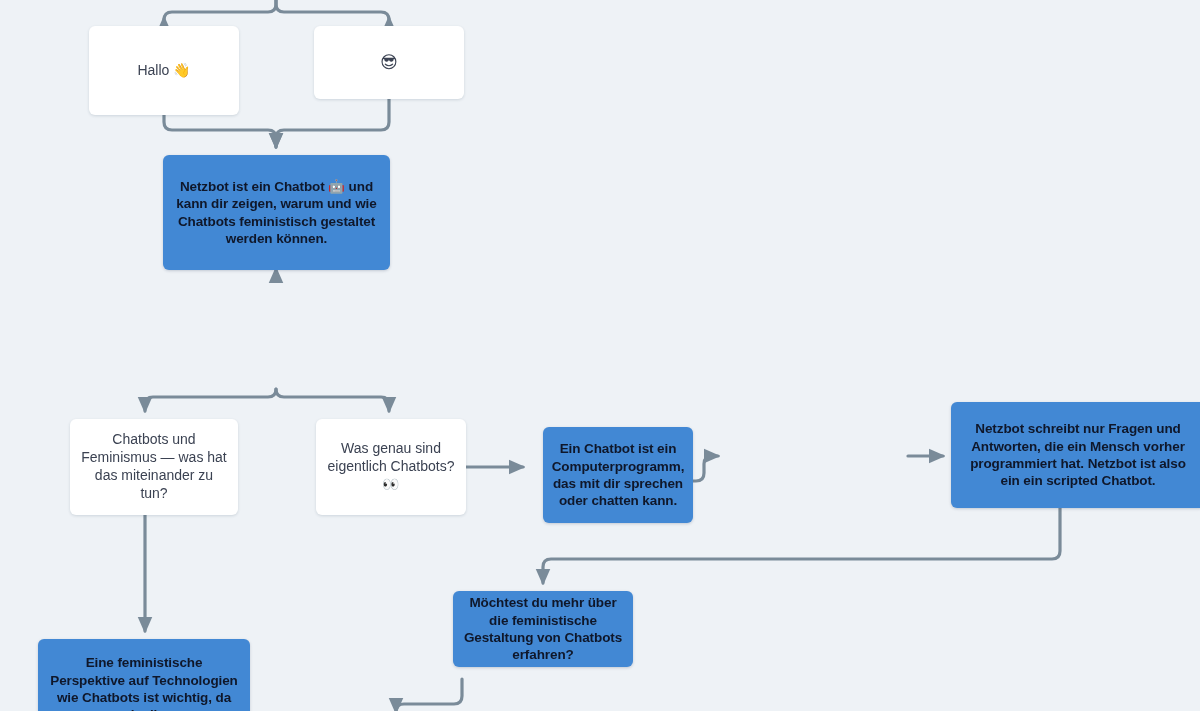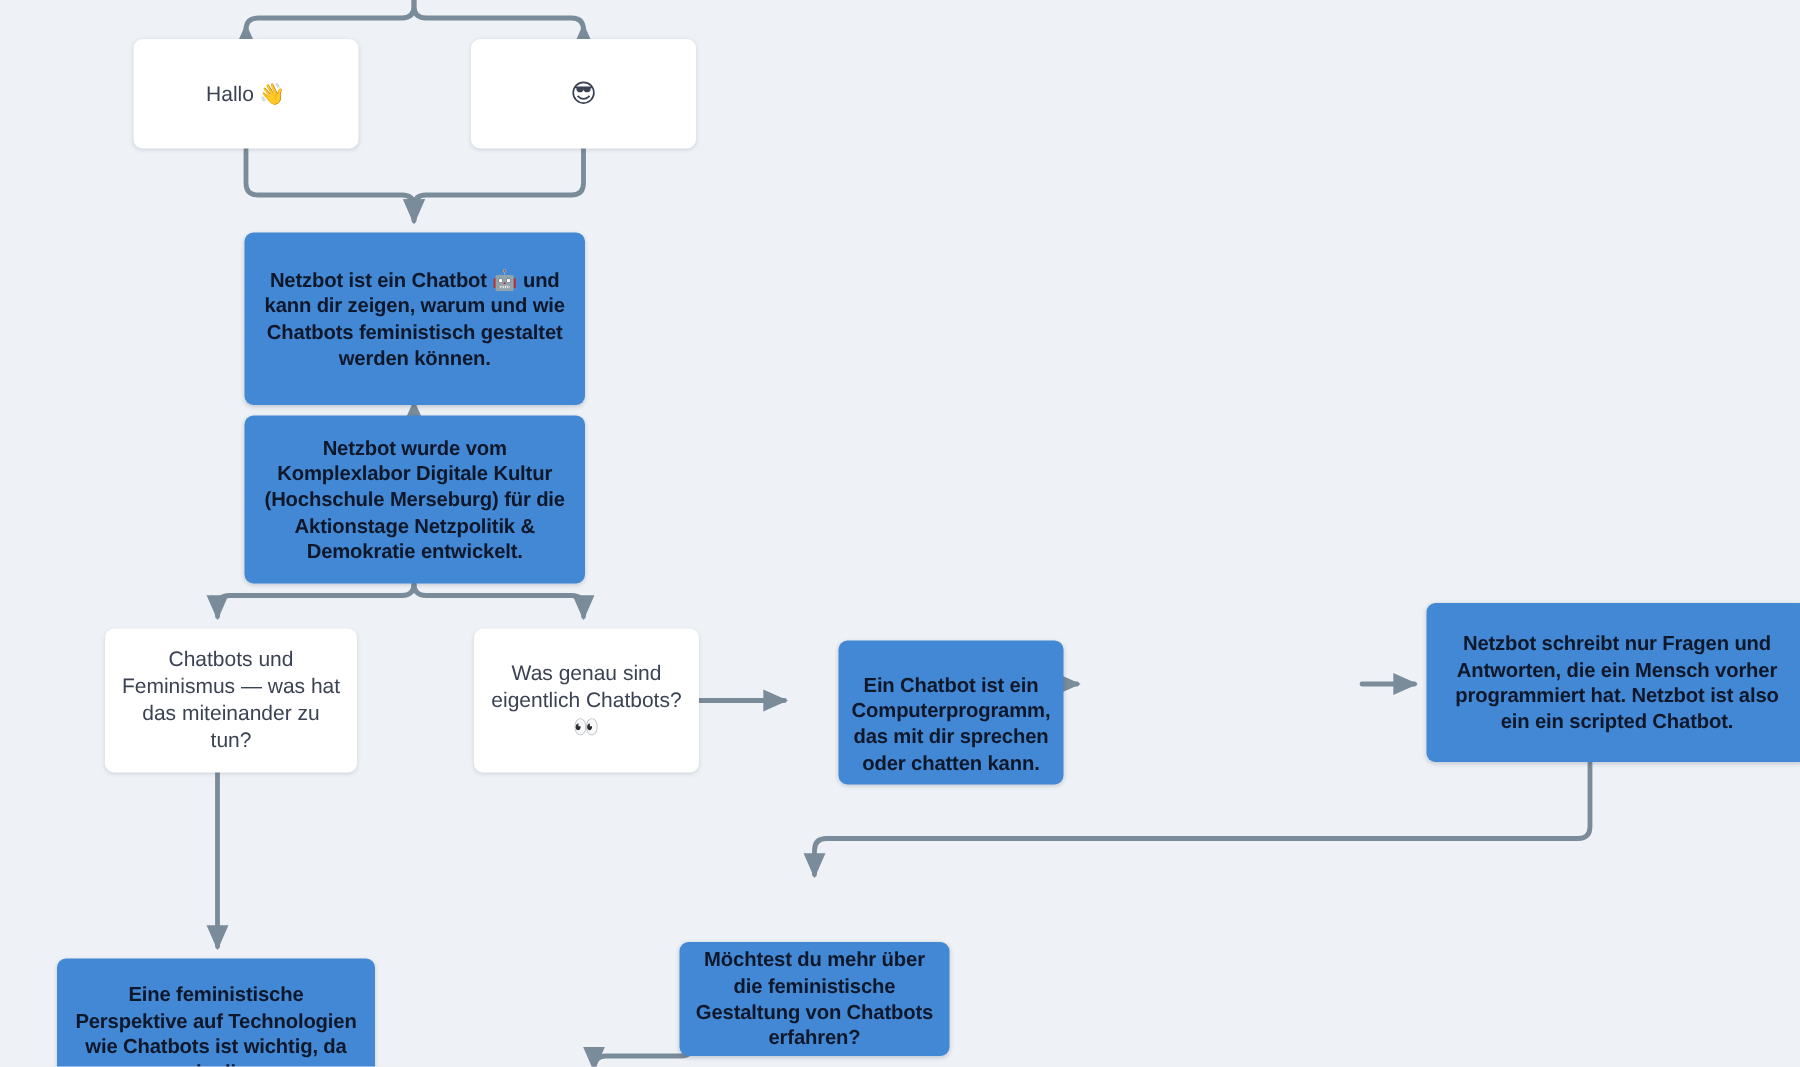--- a/index.html
+++ b/index.html
@@ -91,54 +91,51 @@
       <path d="M 908 456 L 943 456" marker-end="url(#arrow)"></path>
 
       <path d="M 1060 508 L 1060 551 Q 1060 559 1052 559 L 551 559 Q 543 559 543 567 L 543 583" marker-end="url(#arrow)"></path>
 
       <path d="M 145 515 L 145 631" marker-end="url(#arrow)"></path>
 
       <path d="M 462 679 L 462 696 Q 462 704 454 704 L 404 704 Q 396 704 396 712" marker-end="url(#arrow)"></path>
     </g>
   </svg>
 
-  <div class="node user" style="left:89px; top:26px; width:150px; height:73px;">
+  <div class="node user" style="left:89px; top:26px; width:150px; height:89px;">
     <span class="txt">Hallo 👋</span>
   </div>
 
   <div class="node user" style="left:314px; top:26px; width:150px; height:73px; font-size:17px;">
     <span class="txt">😎</span>
   </div>
 
   <div class="node bot" style="left:163px; top:155px; width:227px; height:115px;">
     <span class="txt">Netzbot ist ein Chatbot 🤖 und kann dir zeigen, warum und wie Chatbots feministisch gestaltet werden können.</span>
   </div>
 
-  <div class="node bot" style="left:163px; top:277px; width:227px; height:112px;">
-    <span class="txt">Netzbot wurde vom Komplexlabor Digitale Kultur (Hochschule Merseburg) für die Aktionstage Netzpolitik &amp; Demokratie entwickelt.</span>
-  </div>
 
   <div class="node user" style="left:70px; top:419px; width:168px; height:96px;">
     <span class="txt">Chatbots und Feminismus — was hat das miteinander zu tun?</span>
   </div>
 
   <div class="node user" style="left:316px; top:419px; width:150px; height:96px;justify-content:flex-end;">
     <span class="txt">Was genau sind eigentlich Chatbots? 👀</span>
   </div>
 
-  <div class="node bot" style="left:559px; top:427px; width:150px; height:96px;align-items:flex-end;">
+  <div class="node bot" style="left:543px; top:427px; width:150px; height:96px;">
     <span class="txt">Ein Chatbot ist ein Computerprogramm, das mit dir sprechen oder chatten kann.</span>
   </div>
 
 
   <div class="node bot" style="left:951px; top:402px; width:254px; height:106px;">
     <span class="txt">Netzbot schreibt nur Fragen und Antworten, die ein Mensch vorher programmiert hat. Netzbot ist also ein ein scripted Chatbot.</span>
   </div>
 
-  <div class="node bot" style="left:453px; top:591px; width:180px; height:76px;margin-top:37px;">
+  <div class="node bot" style="left:453px; top:591px; width:180px; height:76px;">
     <span class="txt">Möchtest du mehr über die feministische Gestaltung von Chatbots erfahren?</span>
   </div>
 
   <div class="node bot" style="left:38px; top:639px; width:212px; height:100px;">
     <span class="txt">Eine feministische Perspektive auf Technologien wie Chatbots ist wichtig, da sie die</span>
   </div>
 
 </div>
 
 </body></html>

